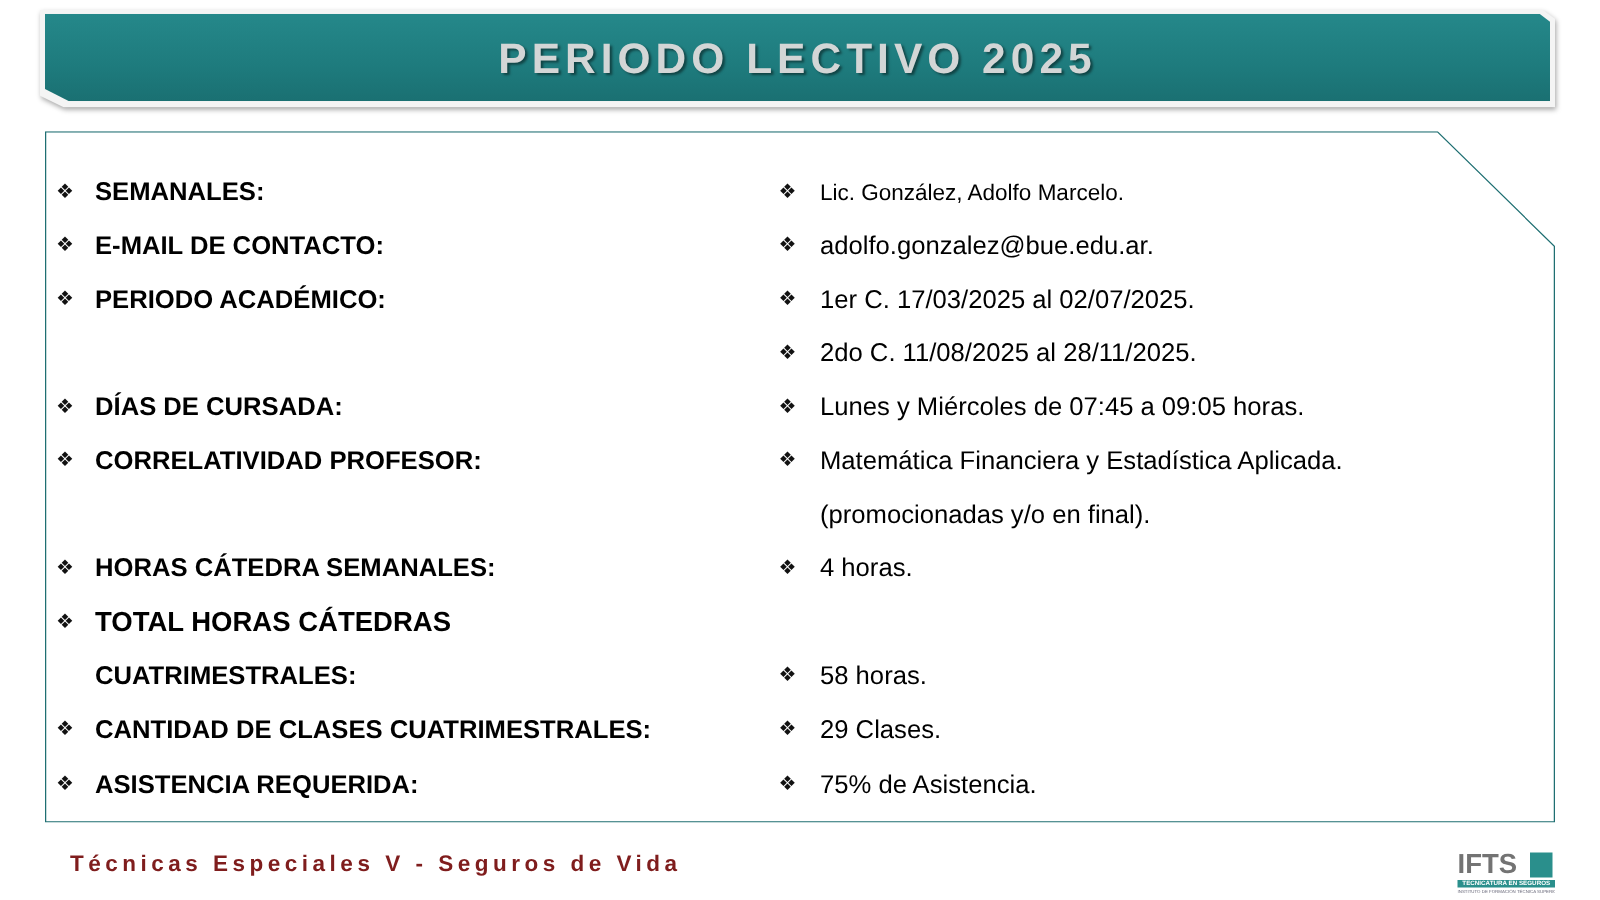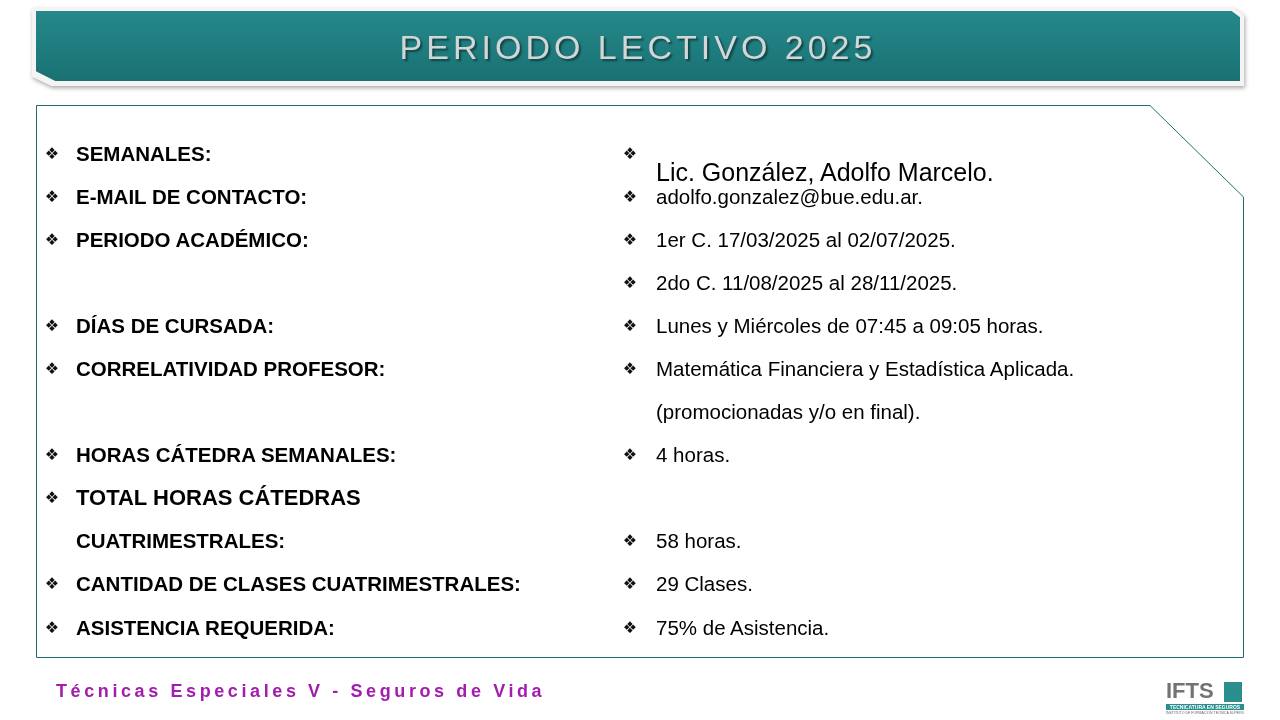--- a/index.html
+++ b/index.html
@@ -18,38 +18,38 @@
     clip-path: polygon(0 0, 99.2% 0, 100% 9%, 100% 100%, 1.6% 100%, 0 88%);
   }
   .banner {
     position: absolute; left: 4px; top: 3px; right: 4px; bottom: 5px;
     background: linear-gradient(#25888a, #1e7b7d 60%, #1a7072);
     clip-path: polygon(0 0, 99.3% 0, 100% 9%, 100% 100%, 1.6% 100%, 0 86%);
     display: flex; align-items: center; justify-content: center;
   }
   .banner-title {
     font-family: "Liberation Sans", sans-serif;
-    font-weight: normal; font-size: 34px; letter-spacing: 4px;
+    font-weight: bold; font-size: 34px; letter-spacing: 4px;
     color: #d3d6d6;
     text-shadow: 2px 2px 2px rgba(0,0,0,0.45);
     margin-top: 2px;
   }
   .panel {
     position: absolute; left: 36px; top: 105px; width: 1208px; height: 553px;
   }
   .panel svg { position: absolute; left: 0; top: 0; }
   .bullet {
     position: absolute; font-size: 16px; color: #111; width: 20px; text-align: center;
     line-height: 30px;
   }
   .lbl { position: absolute; left: 40px; font-weight: bold; white-space: nowrap; line-height: 30px; }
   .val { position: absolute; left: 620px; white-space: nowrap; line-height: 30px; }
   .footer-text {
     position: absolute; left: 56px; top: 681px;
-    font-weight: bold; font-size: 18px; letter-spacing: 3.6px; color: #a21caf;
+    font-weight: bold; font-size: 18px; letter-spacing: 3.6px; color: #7f1d1d;
   }
   .logo {
     position: absolute; left: 1166px; top: 680px; width: 78px; height: 38px;
   }
   .logo-main {
     position: absolute; left: 0; top: 0; font-weight: bold; font-size: 22px; color: #737373;
     letter-spacing: 0px; line-height: 22px;
   }
   .logo-box {
     position: absolute; left: 58px; top: 2px; width: 18px; height: 20px; background: #2a8f8c;
@@ -74,21 +74,21 @@
 
 <div class="panel">
   <svg width="1208" height="553">
     <polygon points="0.5,0.5 1114,0.5 1207.5,92 1207.5,552.5 0.5,552.5" fill="#ffffff" stroke="#1f6f72" stroke-width="1"></polygon>
   </svg>
 
   <div>
     <span class="bullet" style="left:6px;top:34px">❖</span>
     <span class="lbl" style="top:34px;font-size:20.5px">SEMANALES:</span>
     <span class="bullet" style="left:584px;top:34px">❖</span>
-    <span class="val" style="top:52px;font-size:25px">Lic. González, Adolfo Marcelo.</span>
+    <span class="val" style="top:34px;font-size:18px">Lic. González, Adolfo Marcelo.</span>
   </div>
 
   <div>
     <span class="bullet" style="left:6px;top:77px">❖</span>
     <span class="lbl" style="top:77px;font-size:20.5px">E-MAIL DE CONTACTO:</span>
     <span class="bullet" style="left:584px;top:77px">❖</span>
     <span class="val" style="top:77px;font-size:20.5px">adolfo.gonzalez@bue.edu.ar.</span>
   </div>
 
   <div>

